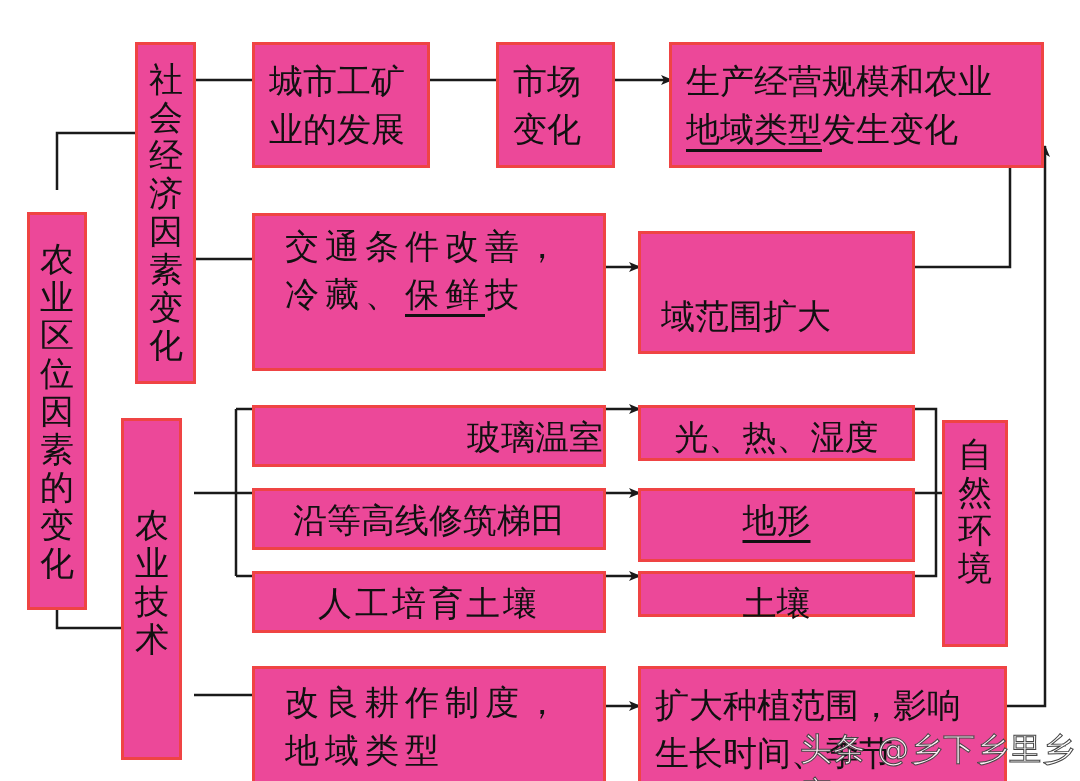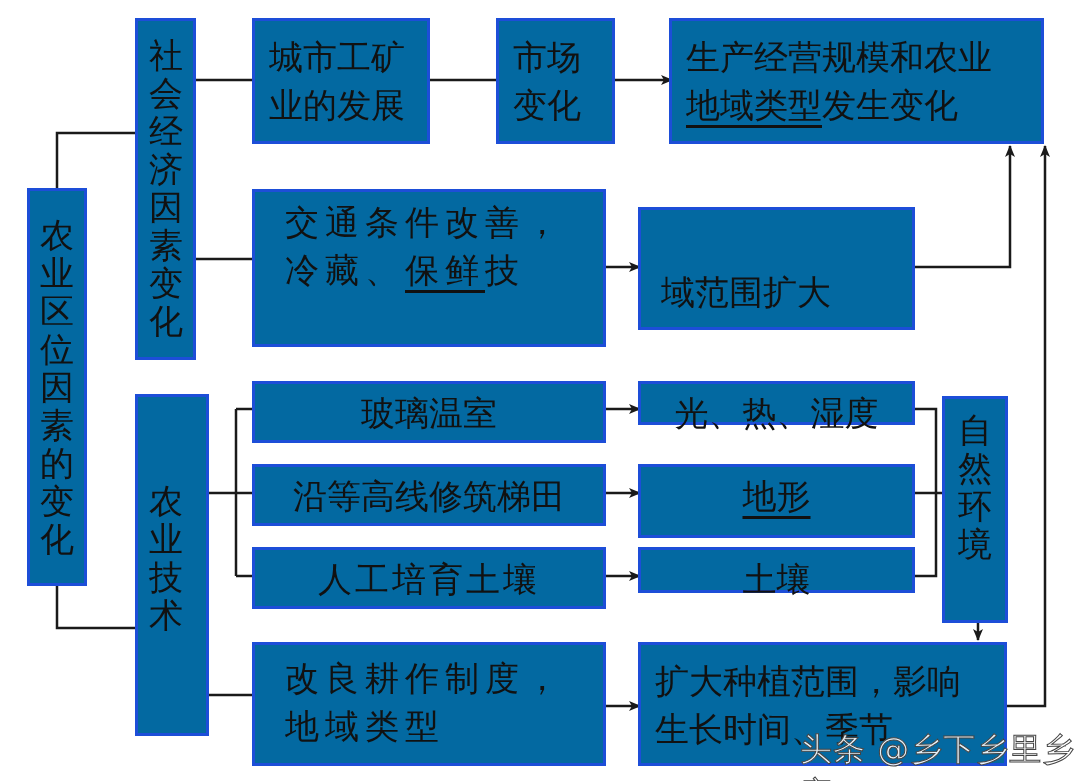--- a/index.html
+++ b/index.html
@@ -1,18 +1,18 @@
 <!DOCTYPE html>
 <html><head>
 <meta charset="utf-8">
 <style>
   html, body { margin: 0; padding: 0; background: #ffffff; }
   #canvas { position: relative; width: 1080px; height: 781px; background: #fff; overflow: hidden;
             font-family: "DejaVu Serif", "Liberation Serif", serif; color: #111; }
-  .box { position: absolute; border: 3px solid #1d4ed8; box-sizing: border-box; background: #0369a1; }
+  .box { position: absolute; border: 3px solid #ef4444; box-sizing: border-box; background: #ec4899; margin-top: 24px; }
   .txt { position: absolute; font-size: 34px; line-height: 48px; white-space: pre; }
   .vtxt { position: absolute; font-size: 34px; line-height: 38px; width: 38px; text-align: center;
           word-break: break-all; white-space: normal; }
   .ul { text-decoration: underline; text-underline-offset: 8px; text-decoration-thickness: 3px; }
   svg#lines { position: absolute; left: 0; top: 0; }
   .watermark { position: absolute; font-family: "DejaVu Sans", sans-serif; font-size: 32px; color: rgba(255,255,255,0.9);
                -webkit-text-stroke: 1px #444; letter-spacing: 1px; }
 </style>
 </head>
 <body>
@@ -64,21 +64,21 @@
   </svg>
 
   <div class="box" style="left:27px;top:188px;width:60px;height:398px;">
     <div class="vtxt" style="left:8px;top:25px;">农业区位因素的变化</div>
   </div>
 
   <div class="box" style="left:135px;top:18px;width:61px;height:342px;">
     <div class="vtxt" style="left:9px;top:15px;">社会经济因素变化</div>
   </div>
 
-  <div class="box" style="left:135px;top:394px;width:74px;height:342px;">
+  <div class="box" style="left:121px;top:394px;width:61px;height:342px;">
     <div class="vtxt" style="left:9px;top:85px;">农业技术</div>
   </div>
 
   <div class="box" style="left:252px;top:18px;width:178px;height:126px;">
     <div class="txt" style="left:14px;top:12px;">城市工矿</div>
     <div class="txt" style="left:14px;top:60px;">业的发展</div>
   </div>
 
   <div class="box" style="left:496px;top:18px;width:119px;height:126px;">
     <div class="txt" style="left:14px;top:12px;">市场</div>
@@ -93,32 +93,32 @@
   <div class="box" style="left:252px;top:189px;width:354px;height:158px;">
     <div class="txt" style="left:30px;top:6px;letter-spacing:6px;">交通条件改善，</div>
     <div class="txt" style="left:30px;top:54px;letter-spacing:6px;"><span>冷藏、</span><span class="ul">保鲜</span><span>技</span></div>
   </div>
 
   <div class="box" style="left:638px;top:207px;width:277px;height:123px;">
     <div class="txt" style="left:20px;top:58px;">域范围扩大</div>
   </div>
 
   <div class="box" style="left:252px;top:381px;width:354px;height:62px;">
-    <div class="txt" style="left:0;right:0;top:5px;text-align:center;">玻璃温室</div>
+    <div class="txt" style="left:0;right:0;top:5px;text-align:right;">玻璃温室</div>
   </div>
 
   <div class="box" style="left:252px;top:464px;width:354px;height:62px;">
     <div class="txt" style="left:0;right:0;top:5px;text-align:center;">沿等高线修筑梯田</div>
   </div>
 
   <div class="box" style="left:252px;top:547px;width:354px;height:62px;">
     <div class="txt" style="left:0;right:0;top:5px;text-align:center;letter-spacing:3px;">人工培育土壤</div>
   </div>
 
-  <div class="box" style="left:638px;top:381px;width:277px;height:44px;padding-left:47px;">
+  <div class="box" style="left:638px;top:381px;width:277px;height:56px;padding-left:47px;">
     <div class="txt" style="left:0;right:0;top:5px;text-align:center;">光、热、湿度</div>
   </div>
 
   <div class="box" style="left:638px;top:464px;width:277px;height:74px;">
     <div class="txt ul" style="left:0;right:0;top:5px;text-align:center;">地形</div>
   </div>
 
   <div class="box" style="left:638px;top:547px;width:277px;height:46px;">
     <div class="txt" style="left:0;right:0;top:5px;text-align:center;">土壤</div>
   </div>

